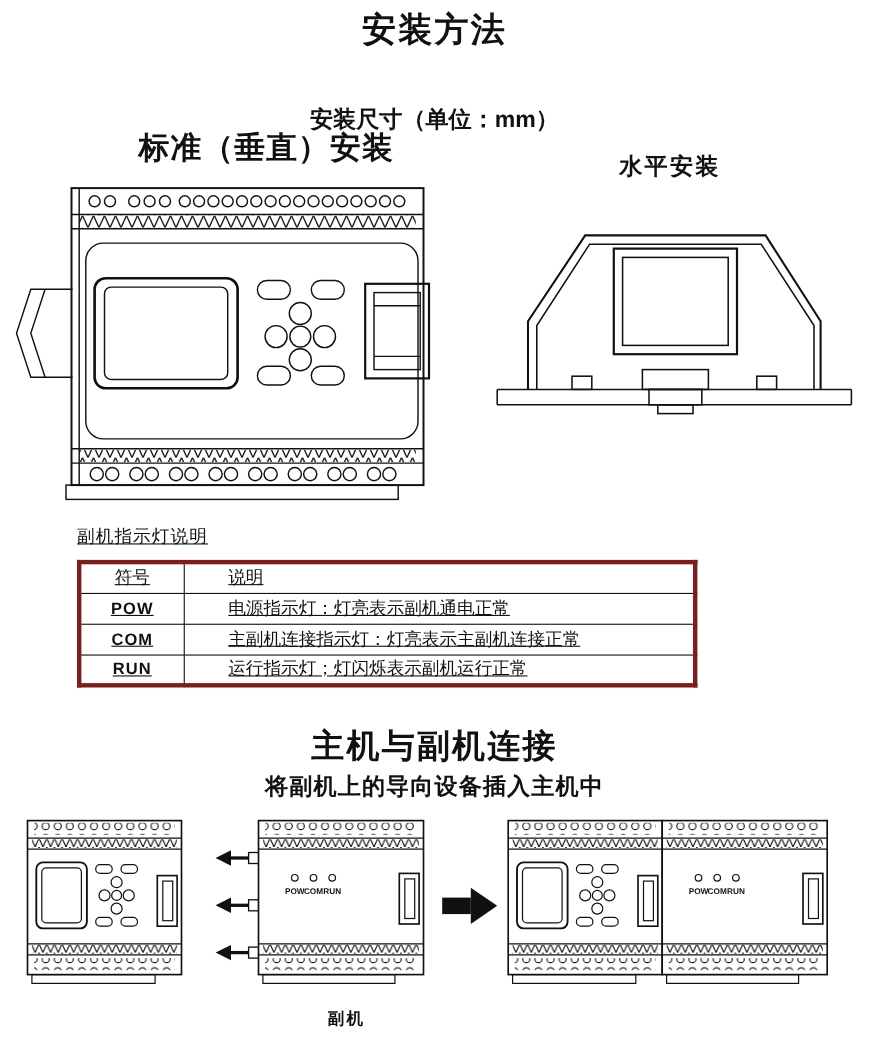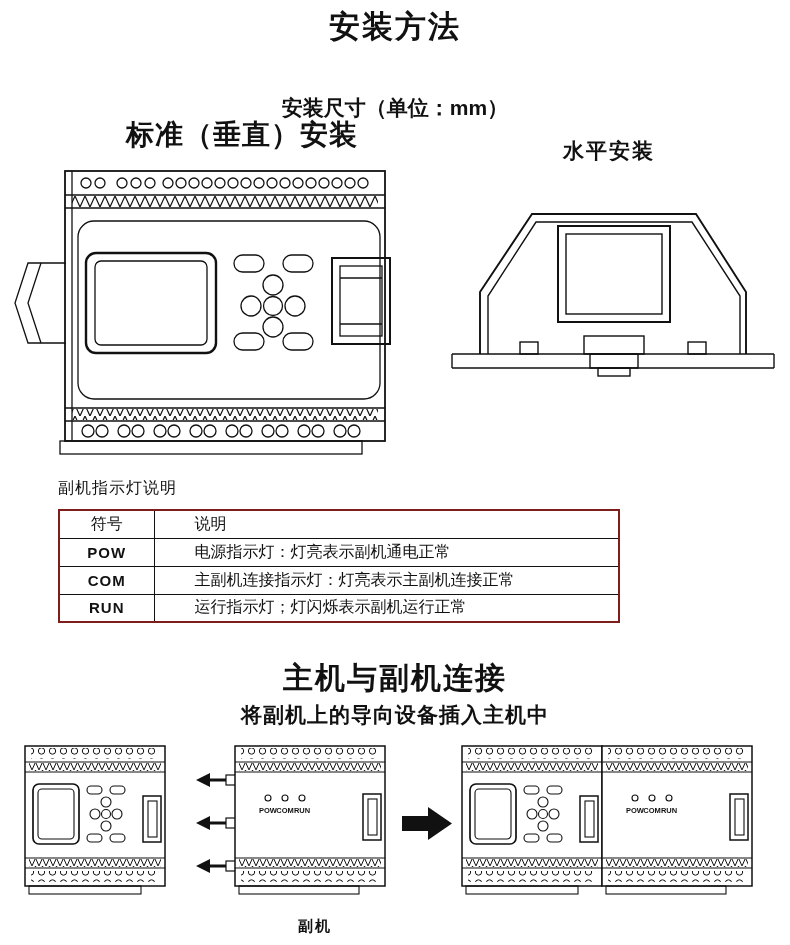--- a/index.html
+++ b/index.html
@@ -5,23 +5,23 @@
   * { margin:0; padding:0; box-sizing:border-box; }
   html,body { background:#fff; }
   body { font-family:"Liberation Sans","DejaVu Sans",sans-serif; color:#111; }
   .page { position:relative; width:790px; height:945px; background:#fff; overflow:hidden; }
   .abs { position:absolute; }
   .page-title { left:0; right:0; top:6px; text-align:center; font-size:31px; font-weight:bold; letter-spacing:2px; }
   .page-subtitle { left:0; right:0; top:55px; text-align:center; font-size:21px; font-weight:bold;margin-top:39px; }
   .lbl-vertical { left:126px; top:116px; font-size:28px; font-weight:bold; letter-spacing:1px; }
   .lbl-horizontal { left:563px; top:137px; font-size:21px; font-weight:bold; letter-spacing:2px; }
   svg.diagram { position:absolute; }
-  .table-wrap { left:58px; top:478px; }
+  .table-wrap { left:70px; top:478px;text-decoration:underline; }
   .table-caption { font-size:16px; margin-bottom:10px; letter-spacing:1px; }
-  table.ind { border-collapse:collapse; border:2px solid #7f1d1d; }
+  table.ind { border-collapse:collapse; border:4px solid #7f1d1d; }
   table.ind th, table.ind td { border:1px solid #111; font-size:16px; height:28px; font-weight:normal; }
   table.ind .sym { width:95px; text-align:center; }
   table.ind .desc { width:465px; text-align:left; padding-left:40px; }
   table.ind td.symval { font-weight:bold; font-size:15px; letter-spacing:1px; }
   .sec2-title { left:0; right:0; top:658px; text-align:center; font-size:30px; font-weight:bold; letter-spacing:2px; }
   .sec2-sub { left:0; right:0; top:701px; text-align:center; font-size:21px; font-weight:bold; letter-spacing:1px; }
   .dev-label { font-size:15px; font-weight:bold; letter-spacing:2px; }
   .dev-label-master { left:68px; top:917px;margin-top:39px; }
   .dev-label-slave { left:298px; top:917px; }
 </style>

